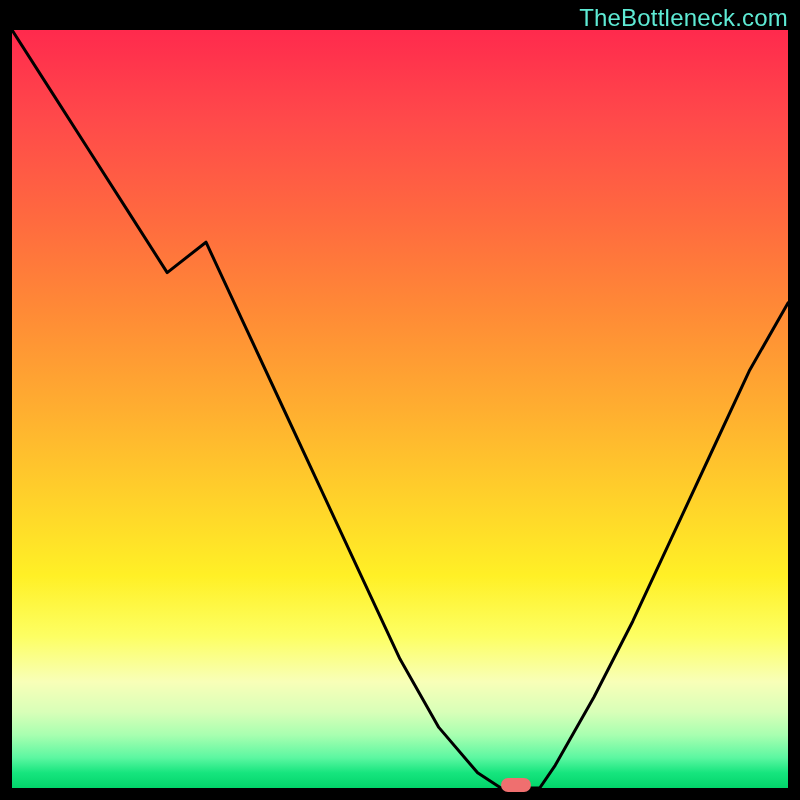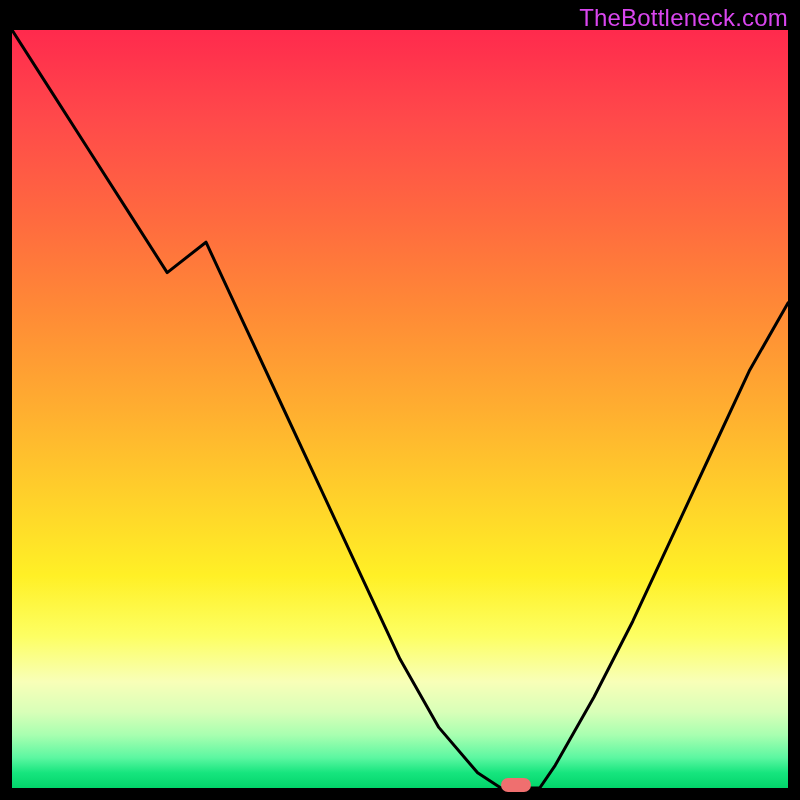--- a/index.html
+++ b/index.html
@@ -57,21 +57,21 @@
     background: #ef6f6f;
   }
   .watermark {
     position: absolute;
     top: 4px;
     left: 0;
     width: 788px;
     text-align: right;
     font-family: Arial, Helvetica, sans-serif;
     font-size: 24px;
-    color: #d946ef;
+    color: #5eead4;
     letter-spacing: 0.2px;
   }
   svg path {
     stroke: #000;
     stroke-width: 3;
     fill: none;
     stroke-linecap: round;
     stroke-linejoin: round;
   }
 </style>

